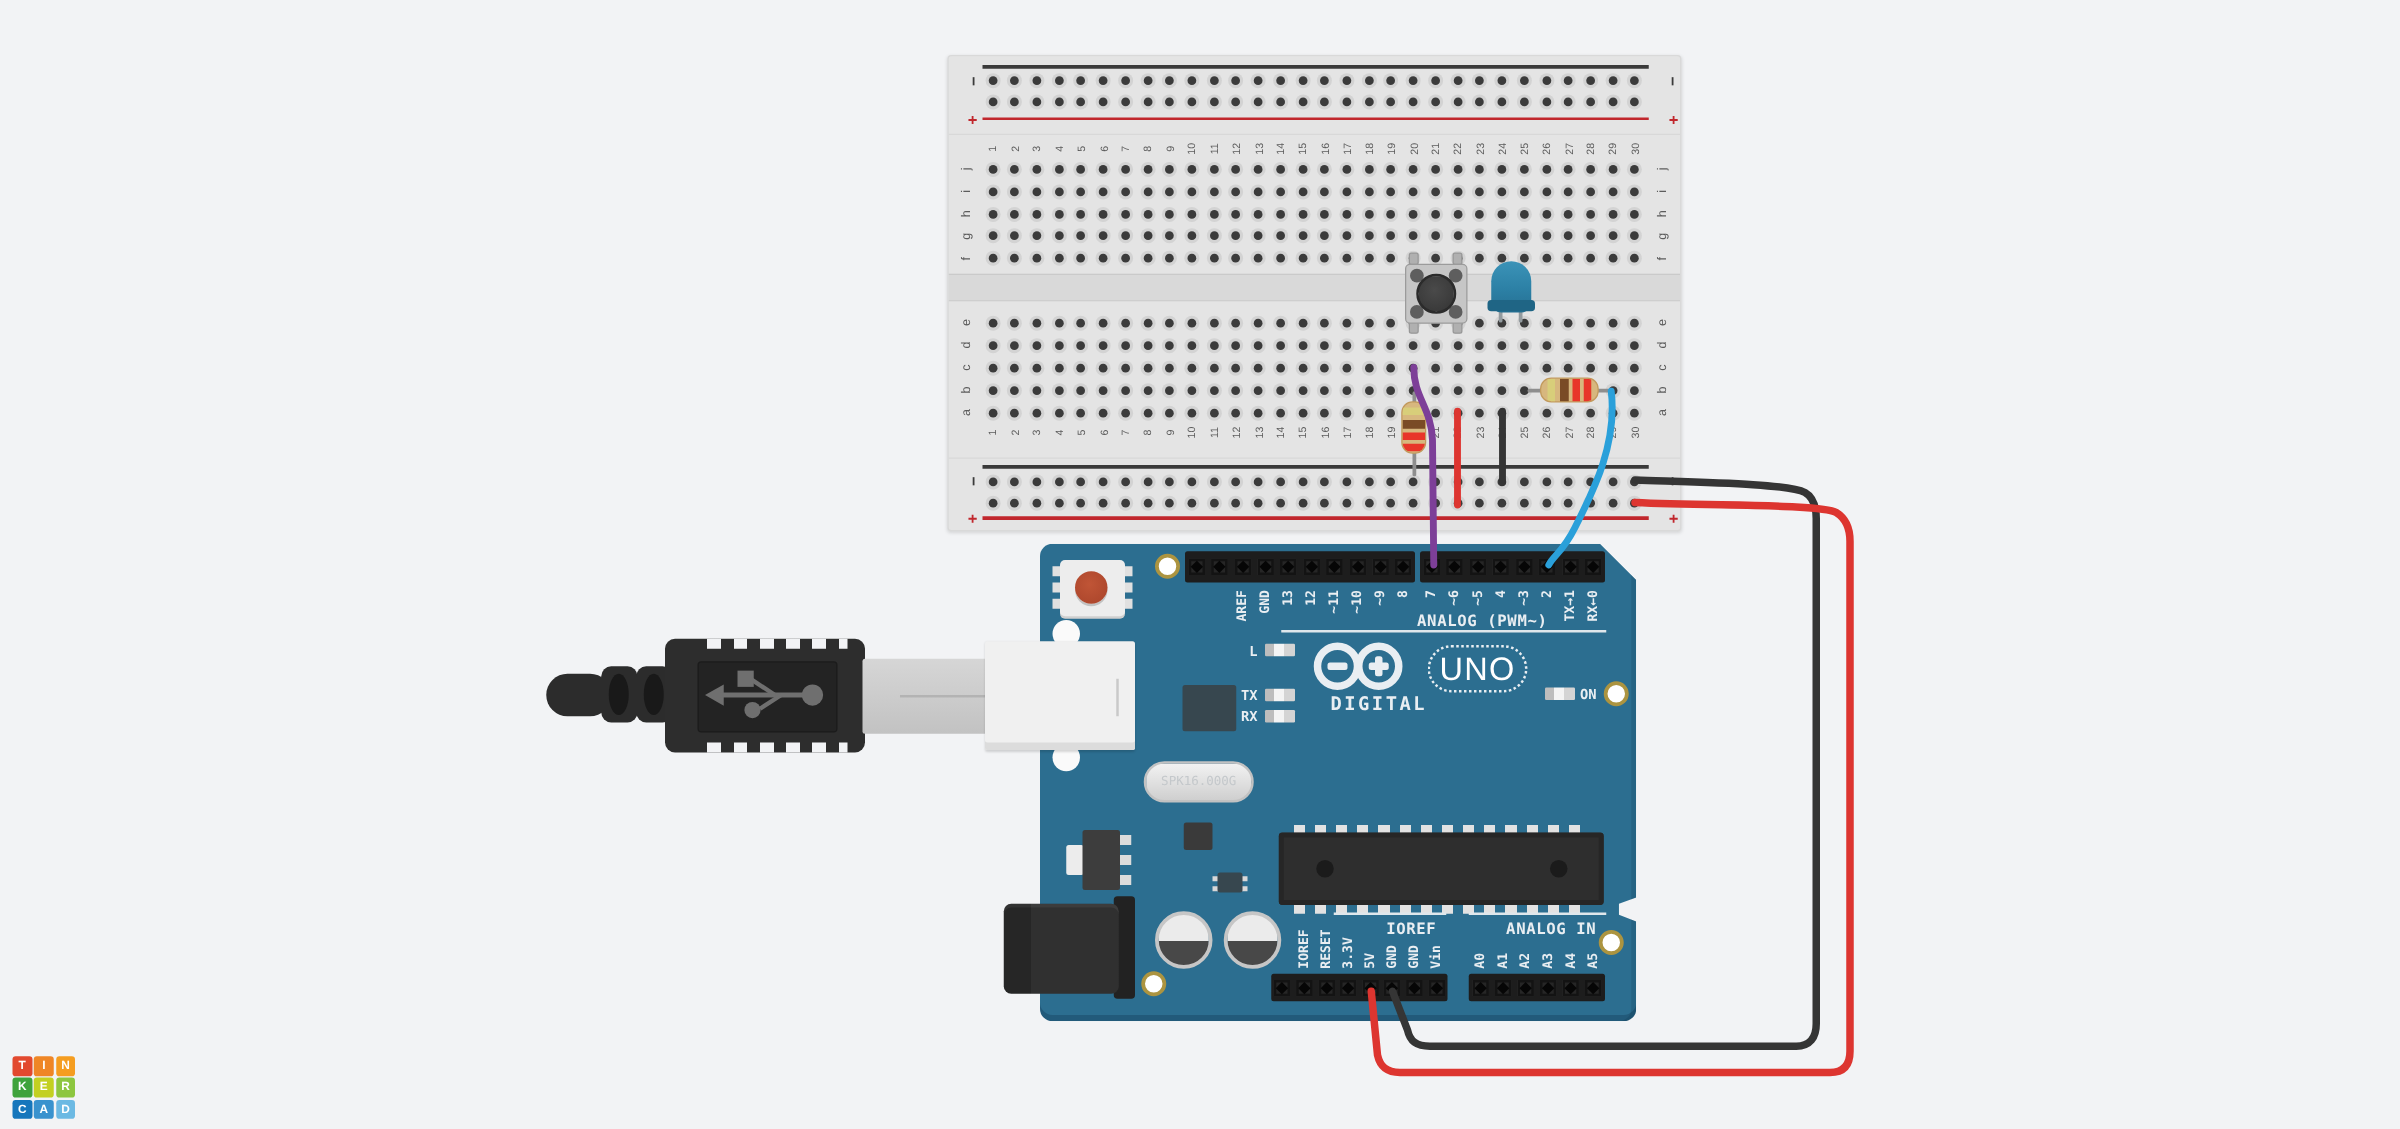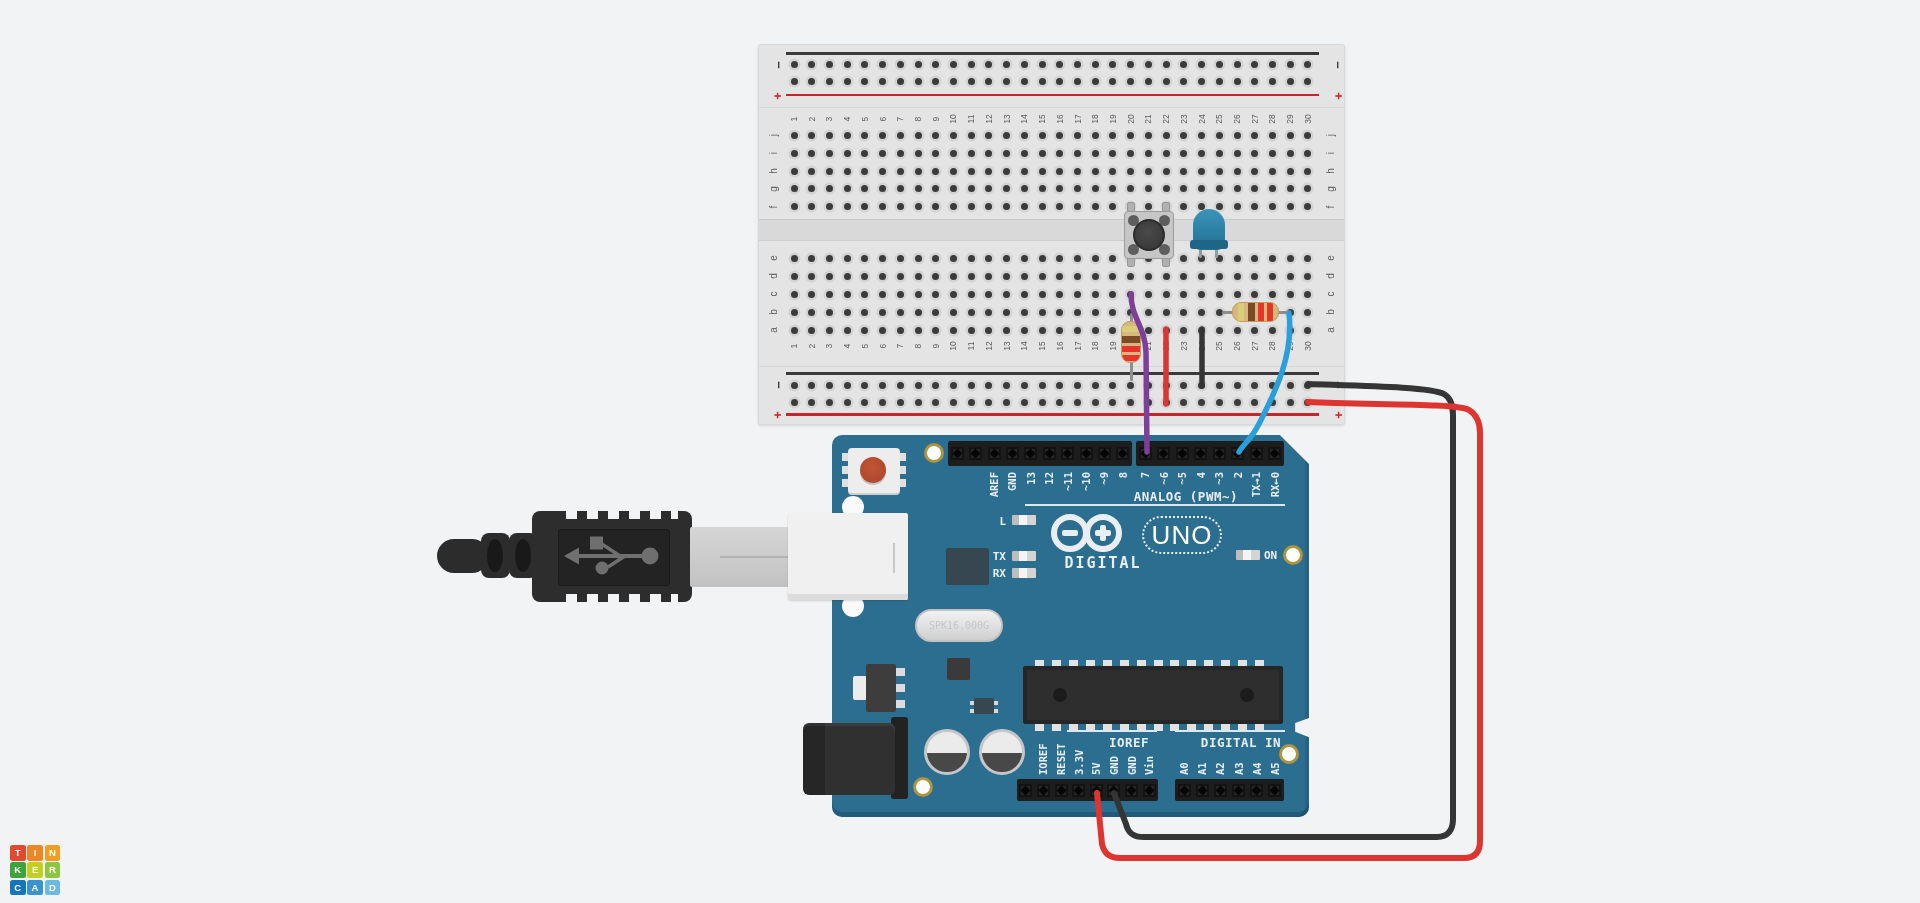--- a/index.html
+++ b/index.html
@@ -765,21 +765,21 @@
       <div class="abs" style="left:221px;top:253px;width:14px;height:14px;border-radius:50%;background:#1b1b1b;"></div>
       <div class="abs" style="left:408px;top:253px;width:14px;height:14px;border-radius:50%;background:#1b1b1b;"></div>
     </div>
 
     <div class="abs" style="left:92px;top:294px;width:46px;height:46px;border-radius:50%;border:3px solid #c6c6c6;box-sizing:border-box;background:linear-gradient(180deg,#ebebeb 0 52%,#484848 52%);"></div>
     <div class="abs" style="left:147px;top:294px;width:46px;height:46px;border-radius:50%;border:3px solid #c6c6c6;box-sizing:border-box;background:linear-gradient(180deg,#ebebeb 0 52%,#484848 52%);"></div>
 
     <div class="silkline" style="left:235px;top:295px;width:90px;"></div>
     <div class="silk mono" style="left:257px;top:300px;width:80px;font-size:12.5px;text-align:center;letter-spacing:.5px;">IOREF</div>
     <div class="silkline" style="left:343px;top:295px;width:110px;"></div>
-    <div class="silk mono" style="left:365px;top:300px;width:88px;font-size:12.5px;text-align:center;letter-spacing:.5px;">DIGITAL IN</div>
+    <div class="silk mono" style="left:365px;top:300px;width:88px;font-size:12.5px;text-align:center;letter-spacing:.5px;">ANALOG IN</div>
   </div>
 
   <div>
     <div class="abs" style="left:891px;top:717px;width:17px;height:82px;background:#222;border-radius:3px;"></div>
     <div class="abs" style="left:803px;top:723px;width:92px;height:72px;border-radius:6px;
          background:linear-gradient(90deg,#262626 0 22px,#303030 22px);box-shadow:inset 0 3px 0 rgba(255,255,255,.06);"></div>
   </div>
 
   <div>
     <div class="abs" style="left:437px;top:539px;width:52px;height:34px;border-radius:17px;background:#2c2c2c;"></div>

